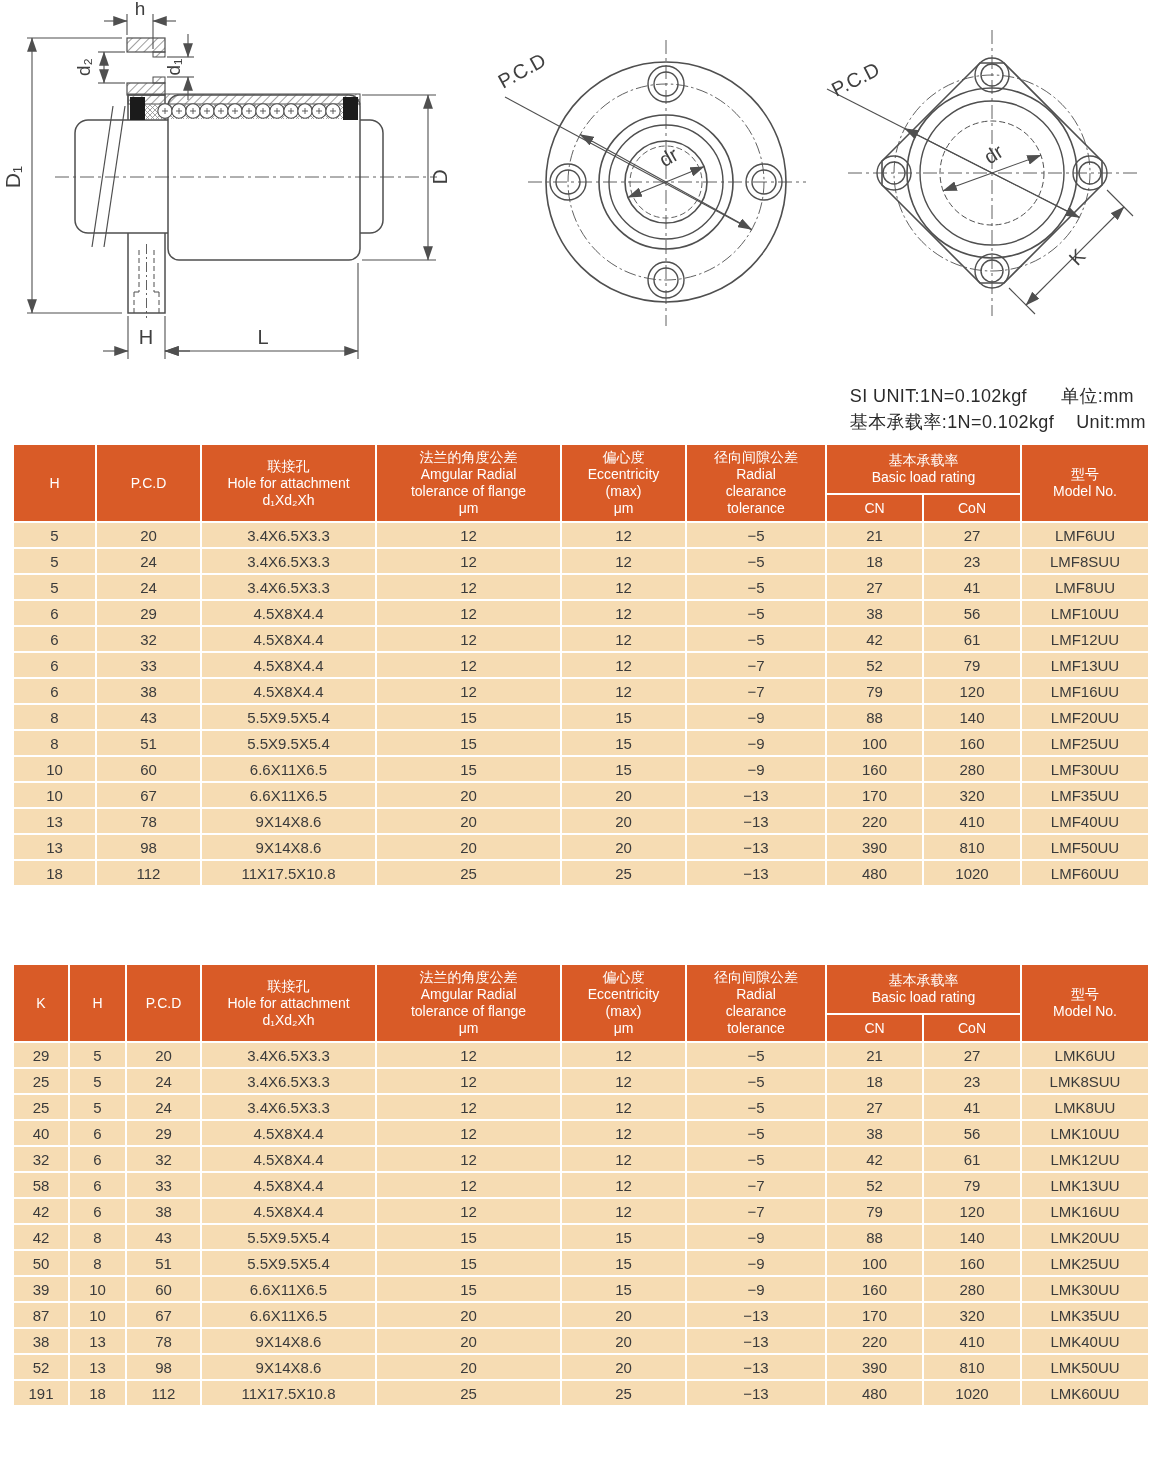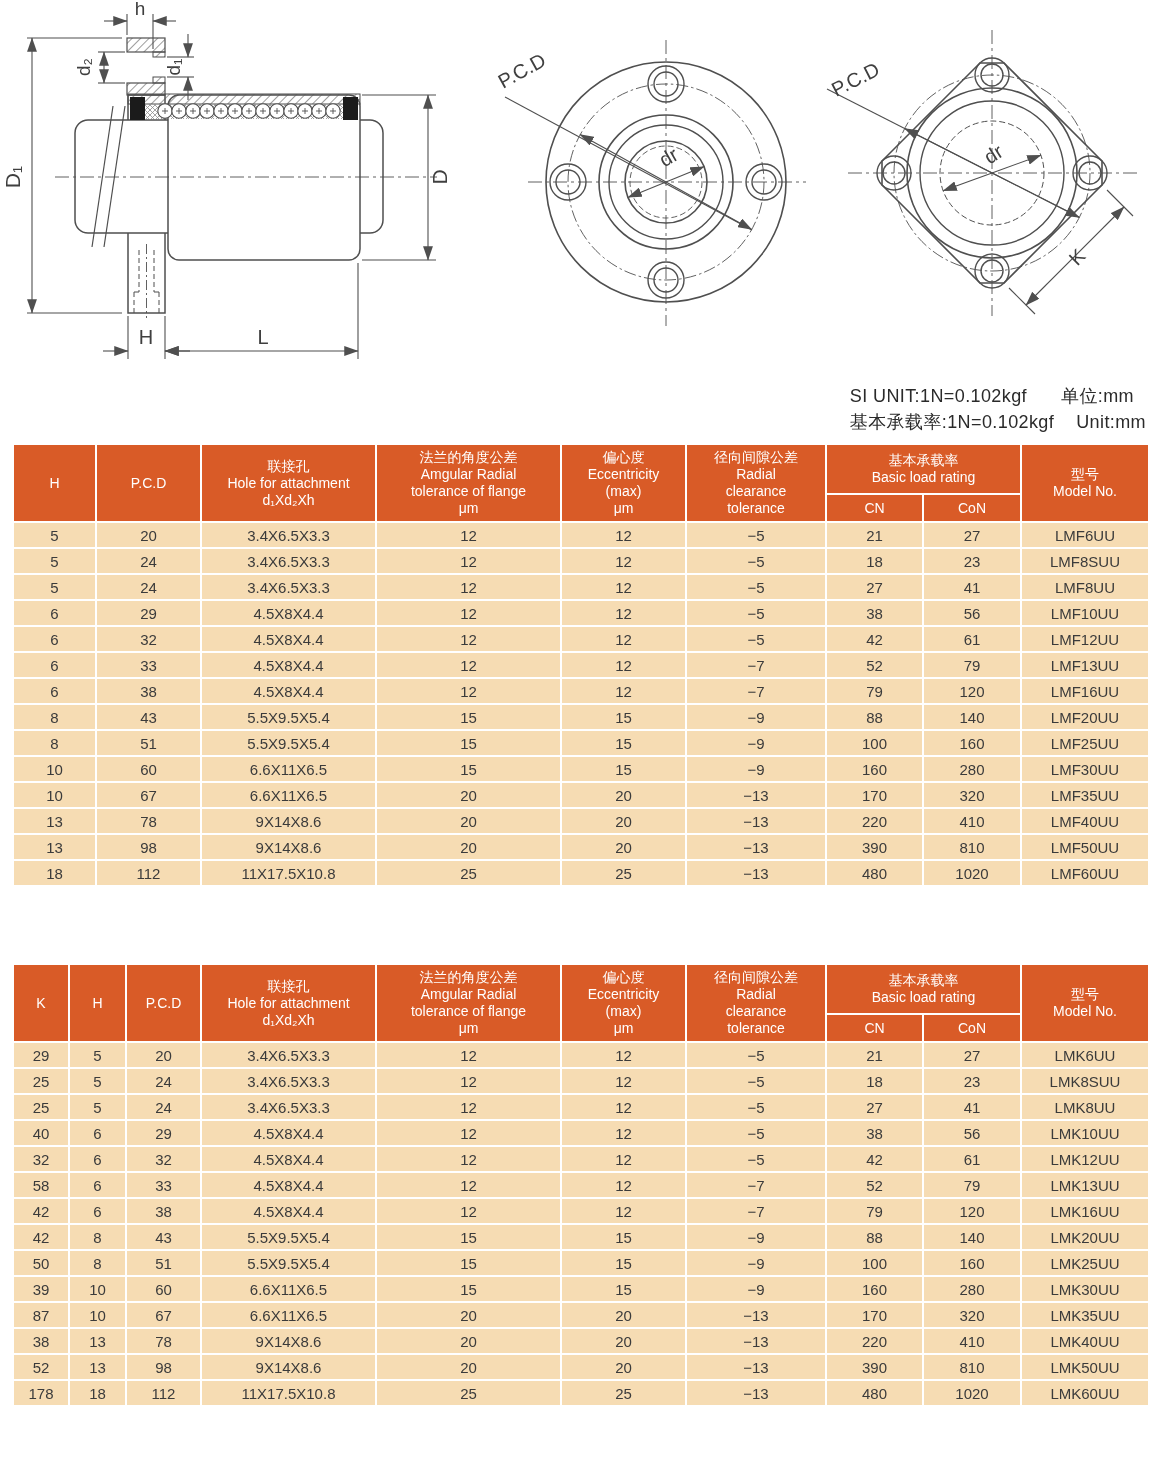--- a/index.html
+++ b/index.html
@@ -648,21 +648,21 @@
           <td>98</td>
           <td>9X14X8.6</td>
           <td>20</td>
           <td>20</td>
           <td>−13</td>
           <td>390</td>
           <td>810</td>
           <td>LMK50UU</td>
         </tr>
         <tr>
-          <td>178</td>
+          <td>191</td>
           <td>18</td>
           <td>112</td>
           <td>11X17.5X10.8</td>
           <td>25</td>
           <td>25</td>
           <td>−13</td>
           <td>480</td>
           <td>1020</td>
           <td>LMK60UU</td>
         </tr>

